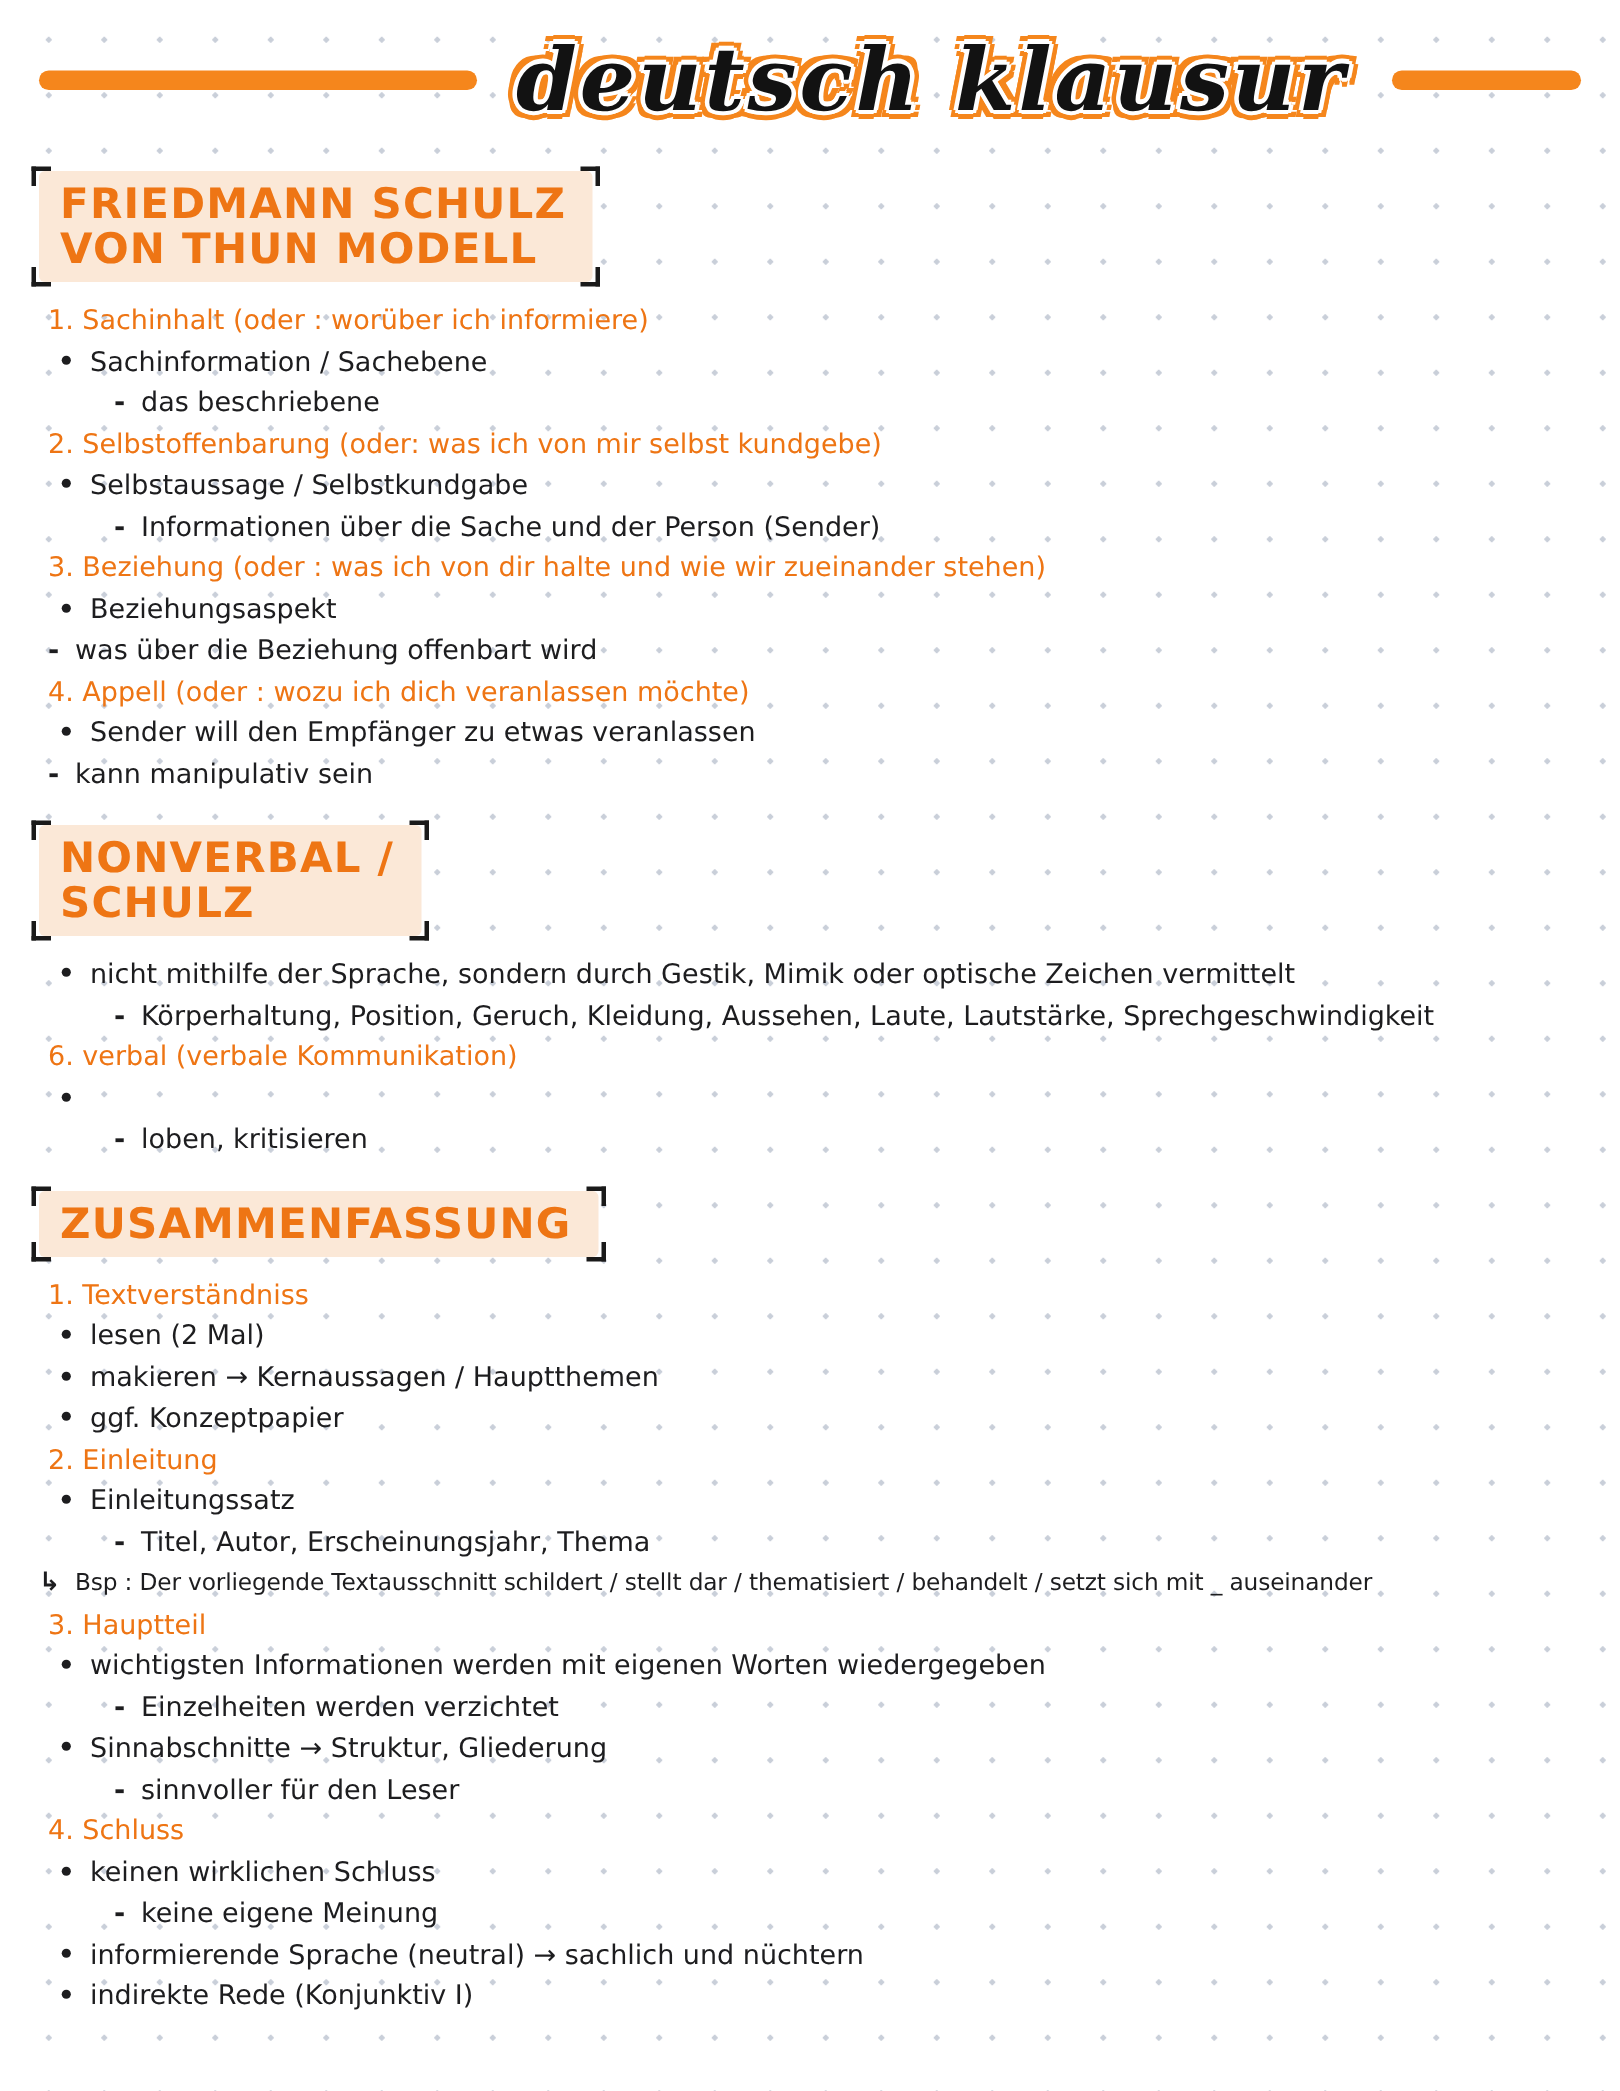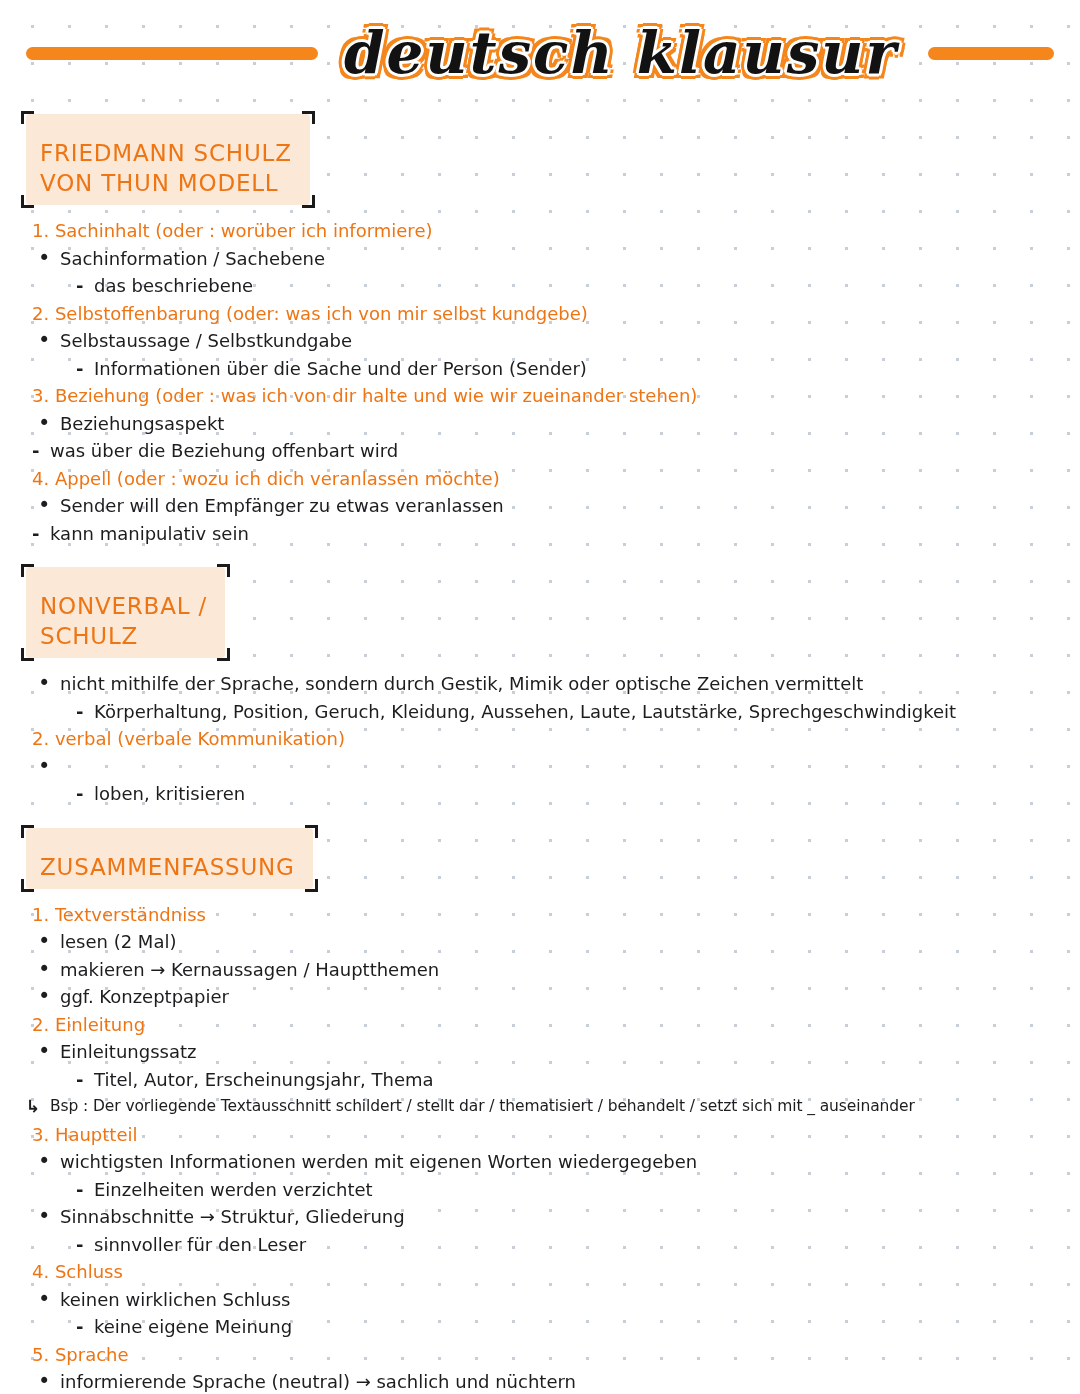--- a/index.html
+++ b/index.html
@@ -37,23 +37,23 @@
       0 -3px 0 #ffffff, 0 3px 0 #ffffff, -3px 0 0 #ffffff, 3px 0 0 #ffffff,
       -5px -5px 0 var(--bar), 5px -5px 0 var(--bar), -5px 5px 0 var(--bar), 5px 5px 0 var(--bar),
       0 -6px 0 var(--bar), 0 6px 0 var(--bar), -6px 0 0 var(--bar), 6px 0 0 var(--bar);
   }
 
   
   .section-header{
     display:inline-block;position:relative;
     background:var(--header-bg);
     color:var(--accent);
-    font-weight:normal;font-size:23px;letter-spacing:0.8px;
+    font-weight:bold;font-size:28px;letter-spacing:0.8px;
     line-height:30px;
-    padding:24px 18px 7px 14px;
+    padding:7px 18px 7px 14px;
     border-radius:4px;
     margin:14px 0 12px 0;
   }
   .section-header .heading-line{white-space:nowrap;}
   .corner{position:absolute;width:13px;height:13px;border:0 solid #1a1a1a;}
   .corner.tl{top:-3px;left:-5px;border-top-width:3px;border-left-width:3px;}
   .corner.tr{top:-3px;right:-5px;border-top-width:3px;border-right-width:3px;}
   .corner.bl{bottom:-3px;left:-5px;border-bottom-width:3px;border-left-width:3px;}
   .corner.br{bottom:-3px;right:-5px;border-bottom-width:3px;border-right-width:3px;}
 
@@ -128,21 +128,21 @@
       </div><div class="section-header"><span class="corner tl"></span><span class="corner tr"></span><span class="corner bl"></span><span class="corner br"></span><div class="heading-line">NONVERBAL /</div><div class="heading-line">SCHULZ</div></div><div class="section-body">
         <div class="line bullet">
           <span class="marker">•</span>
           <span class="txt">nicht mithilfe der Sprache, sondern durch Gestik, Mimik oder optische Zeichen vermittelt</span>
         </div>
         <div class="line dash">
           <span class="marker">-</span>
           <span class="txt">Körperhaltung, Position, Geruch, Kleidung, Aussehen, Laute, Lautstärke, Sprechgeschwindigkeit</span>
         </div>
         <div class="line num">
-          <span class="txt">2. verbal (verbale Kommunikation)</span>
+          <span class="txt">6. verbal (verbale Kommunikation)</span>
         </div>
         <div class="line bullet">
           <span class="marker">•</span>
         </div>
         <div class="line dash">
           <span class="marker">-</span>
           <span class="txt">loben, kritisieren</span>
         </div>
       </div><div class="section-header"><span class="corner tl"></span><span class="corner tr"></span><span class="corner bl"></span><span class="corner br"></span><div class="heading-line">ZUSAMMENFASSUNG</div></div><div class="section-body">
         <div class="line num">
@@ -198,23 +198,20 @@
           <span class="txt">4. Schluss</span>
         </div>
         <div class="line bullet">
           <span class="marker">•</span>
           <span class="txt">keinen wirklichen Schluss</span>
         </div>
         <div class="line dash">
           <span class="marker">-</span>
           <span class="txt">keine eigene Meinung</span>
         </div>
-        <div class="line num">
-          <span class="txt">5. Sprache</span>
-        </div>
         <div class="line bullet">
           <span class="marker">•</span>
           <span class="txt">informierende Sprache (neutral) → sachlich und nüchtern</span>
         </div>
         <div class="line bullet">
           <span class="marker">•</span>
           <span class="txt">indirekte Rede (Konjunktiv I)</span>
         </div>
       </div></main>
 </div>

